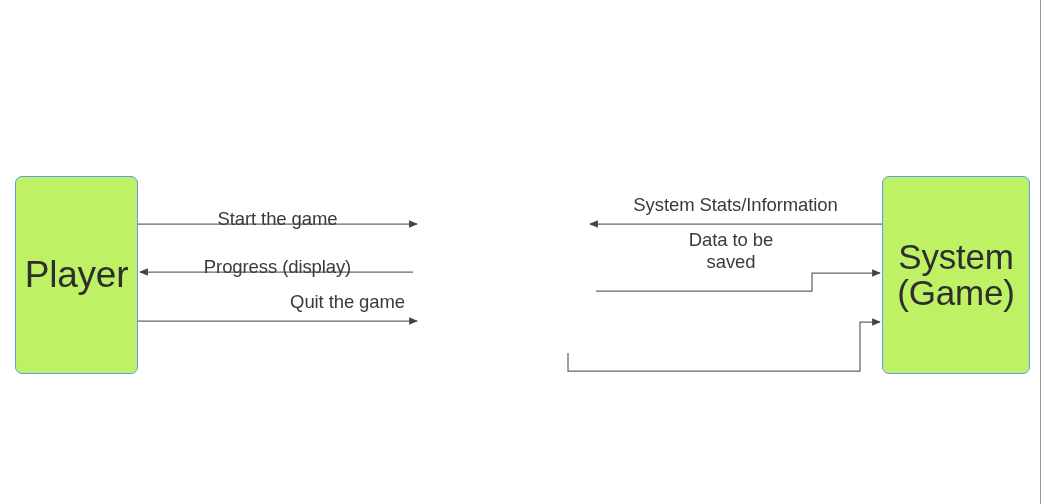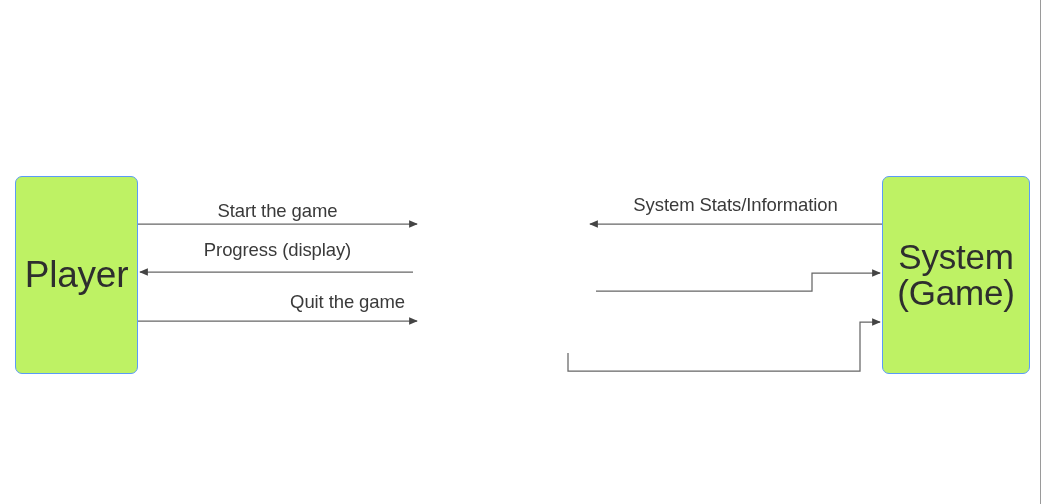--- a/index.html
+++ b/index.html
@@ -88,22 +88,22 @@
   
   .flow-label {
     position: absolute;
     color: #3a3a3a;
     font-size: 18.5px;
     line-height: 1.2;
     text-align: center;
     white-space: pre-line;
     letter-spacing: -0.1px;
   }
-  #label-start-the-game   { left: 150px; top: 200px; width: 255px; }
-  #label-progress-display { left: 150px; top: 239px; width: 255px; text-align: center; }
+  #label-start-the-game   { left: 150px; top: 208px; width: 255px; }
+  #label-progress-display { left: 150px; top: 256px; width: 255px; text-align: center; }
   #label-quit-the-game    { left: 150px; top: 291px; width: 255px; text-align: right; }
   #label-player-stats     { left: 588px; top: 194px; width: 295px; }
   #label-data-to-be-saved { left: 620px; top: 229px; width: 222px; }
   #label-user-saved-settings { left: 620px; top: 318px; width: 222px; }
 
   
   #page-rule {
     position: absolute;
     left: 1040px;
     top: 0;
@@ -154,17 +154,19 @@
   </div>
 
   <div class="flow-label" id="label-start-the-game">Start the game</div>
 
   <div class="flow-label" id="label-progress-display">Progress (display)</div>
 
   <div class="flow-label" id="label-quit-the-game">Quit the game</div>
 
   <div class="flow-label" id="label-player-stats">System Stats/Information</div>
 
+  <div class="flow-label" id="label-data-to-be-saved">Data to be
+saved</div>
 
 
   <div id="page-rule"></div>
 
 </div>
 
 </body></html>

